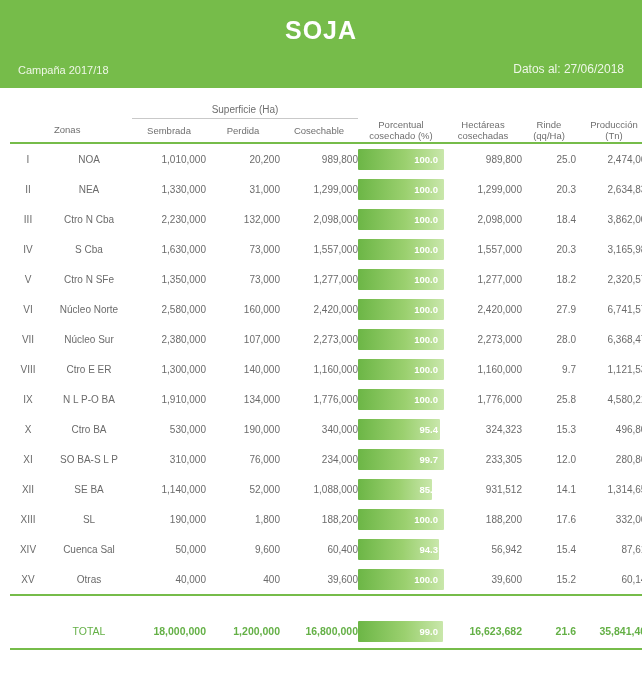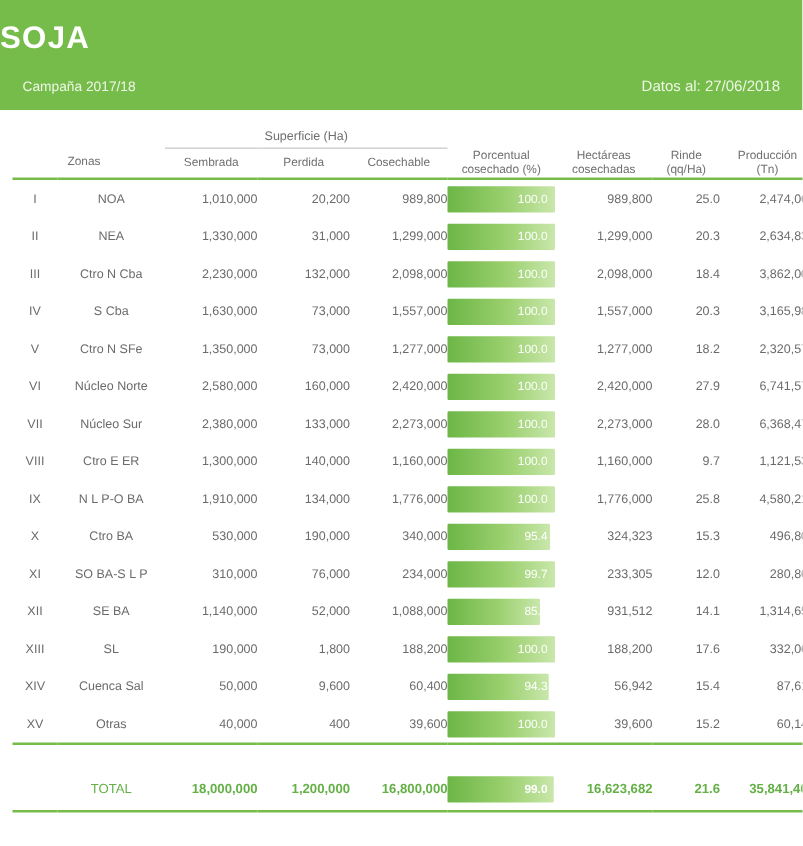--- a/index.html
+++ b/index.html
@@ -22,20 +22,21 @@
   }
 
   
   .header-band {
     background: #76bc4a;
     height: 88px;
     position: relative;
     box-sizing: border-box;
   }
   .header-title {
+    text-align: center;
     color: #ffffff;
     font-size: 25px;
     font-weight: bold;
     letter-spacing: 1px;
     padding-top: 16px;
   }
   .header-sub {
     position: absolute;
     bottom: 12px;
     left: 18px;
@@ -148,21 +149,21 @@
     background: linear-gradient(to right, #6cb646 0%, #9bd06f 55%, #c9e7ab 100%);
     border-radius: 1px;
   }
   .bar-text {
     position: absolute;
     right: 6px;
     top: 0;
     line-height: 21px;
     font-size: 9.5px;
     color: #ffffff;
-    font-weight: normal;
+    font-weight: bold;
   }
 
   
   .total-sep td {
     border-top: 2px solid #76bc4a;
     height: 0;
     font-size: 0;
     line-height: 0;
   }
   .spacer-row td { height: 18px; }
@@ -343,21 +344,21 @@
               </div>
             </td>
             <td class="num">2,420,000</td>
             <td class="num">27.9</td>
             <td class="num">6,741,579</td>
           </tr>
           <tr class="data-row">
             <td class="rom">VII</td>
             <td class="zona">Núcleo Sur</td>
             <td class="num">2,380,000</td>
-            <td class="num">133,000</td>
+            <td class="num">107,000</td>
             <td class="num">2,273,000</td>
             <td class="pct">
               <div class="bar-outer">
                 <div class="bar-fill" style="width:100%"></div>
                 <div class="bar-text">100.0</div>
               </div>
             </td>
             <td class="num">2,273,000</td>
             <td class="num">28.0</td>
             <td class="num">6,368,476</td>

